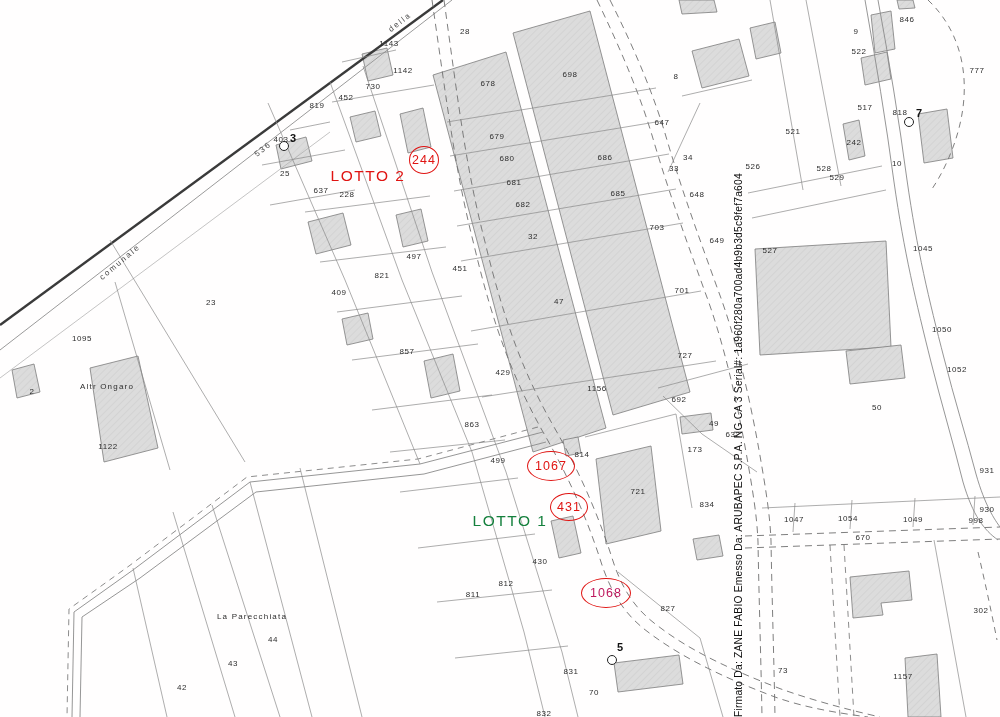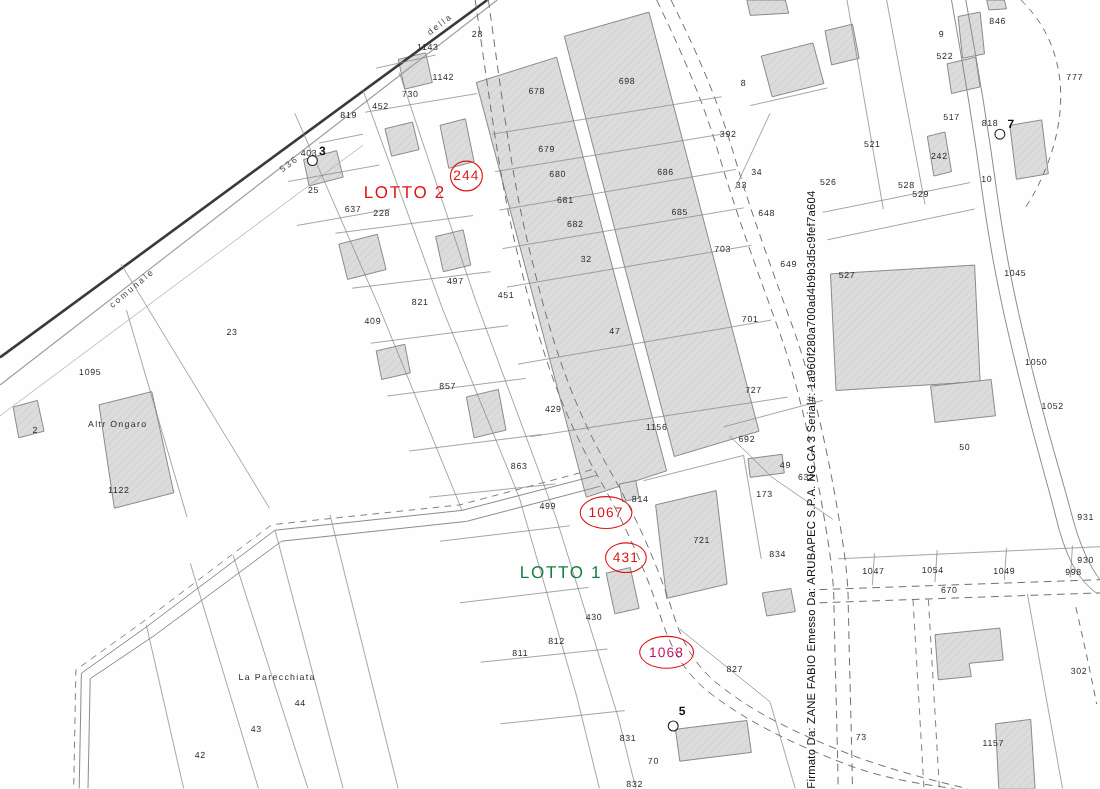--- a/index.html
+++ b/index.html
@@ -150,21 +150,21 @@
       <path d="M585,437 L676,414"></path>
       <path d="M676,414 L692,508"></path>
 
       <path d="M618,572 L700,638"></path>
       <path d="M700,638 L723,717"></path>
       <path d="M934,540 L966,717"></path>
     </g>
   </svg>
 
   <div id="label-layer">
-      <span class="lbl " style="left: 434px; top: 31px;">28</span>
+      <span class="lbl " style="left: 465px; top: 31px;">28</span>
       <span class="lbl " style="left: 389px; top: 43px;">1143</span>
       <span class="lbl " style="left: 403px; top: 70px;">1142</span>
       <span class="lbl " style="left: 373px; top: 86px;">730</span>
       <span class="lbl " style="left: 346px; top: 97px;">452</span>
       <span class="lbl " style="left: 317px; top: 105px;">819</span>
       <span class="lbl " style="left: 281px; top: 139px;">403</span>
       <span class="lbl " style="left: 285px; top: 173px;">25</span>
       <span class="lbl " style="left: 321px; top: 190px;">637</span>
       <span class="lbl " style="left: 347px; top: 194px;">228</span>
       <span class="lbl " style="left: 488px; top: 83px;">678</span>
@@ -172,21 +172,21 @@
       <span class="lbl " style="left: 497px; top: 136px;">679</span>
       <span class="lbl " style="left: 507px; top: 158px;">680</span>
       <span class="lbl " style="left: 605px; top: 157px;">686</span>
       <span class="lbl " style="left: 514px; top: 182px;">681</span>
       <span class="lbl " style="left: 618px; top: 193px;">685</span>
       <span class="lbl " style="left: 523px; top: 204px;">682</span>
       <span class="lbl " style="left: 533px; top: 236px;">32</span>
       <span class="lbl " style="left: 559px; top: 301px;">47</span>
       <span class="lbl " style="left: 597px; top: 388px;">1156</span>
       <span class="lbl " style="left: 657px; top: 227px;">703</span>
-      <span class="lbl " style="left: 662px; top: 122px;">392</span>
+      <span class="lbl " style="left: 662px; top: 122px;">647</span>
       <span class="lbl " style="left: 697px; top: 194px;">648</span>
       <span class="lbl " style="left: 717px; top: 240px;">649</span>
       <span class="lbl " style="left: 682px; top: 290px;">701</span>
       <span class="lbl " style="left: 685px; top: 355px;">727</span>
       <span class="lbl " style="left: 676px; top: 76px;">8</span>
       <span class="lbl " style="left: 688px; top: 157px;">34</span>
       <span class="lbl " style="left: 674px; top: 168px;">33</span>
       <span class="lbl " style="left: 856px; top: 31px;">9</span>
       <span class="lbl " style="left: 907px; top: 19px;">846</span>
       <span class="lbl " style="left: 820px; top: 51px; margin-left: 39px;">522</span>
@@ -231,21 +231,21 @@
       <span class="lbl " style="left: 976px; top: 520px;">998</span>
       <span class="lbl " style="left: 863px; top: 537px;">670</span>
       <span class="lbl " style="left: 981px; top: 610px;">302</span>
       <span class="lbl " style="left: 903px; top: 676px;">1157</span>
       <span class="lbl " style="left: 668px; top: 608px;">827</span>
       <span class="lbl " style="left: 783px; top: 670px;">73</span>
       <span class="lbl " style="left: 540px; top: 561px;">430</span>
       <span class="lbl " style="left: 506px; top: 583px;">812</span>
       <span class="lbl " style="left: 473px; top: 594px;">811</span>
       <span class="lbl " style="left: 571px; top: 671px;">831</span>
-      <span class="lbl " style="left: 544px; top: 713px; margin-left: 33px;">832</span>
+      <span class="lbl " style="left: 544px; top: 713px;">832</span>
       <span class="lbl " style="left: 594px; top: 692px;">70</span>
       <span class="lbl " style="left: 273px; top: 639px;">44</span>
       <span class="lbl " style="left: 233px; top: 663px;">43</span>
       <span class="lbl " style="left: 182px; top: 687px;">42</span>
       <span class="lbl place" style="left: 252px; top: 616px;">La Parecchiata</span>
       <span class="lbl place" style="left: 107px; top: 386px;">Altr Ongaro</span>
       <span class="lbl roadname" style="left: 400px; top: 22px; transform: translate(-50%, -50%) rotate(-38deg);">della</span>
       <span class="lbl roadname" style="left: 120px; top: 262px; transform: translate(-50%, -50%) rotate(-40deg);">comunale</span>
       <span class="lbl roadname" style="left: 263px; top: 149px; transform: translate(-50%, -50%) rotate(-38deg);">536</span>
       <div class="ptcircle" style="left: 284px; top: 146px;"></div>

